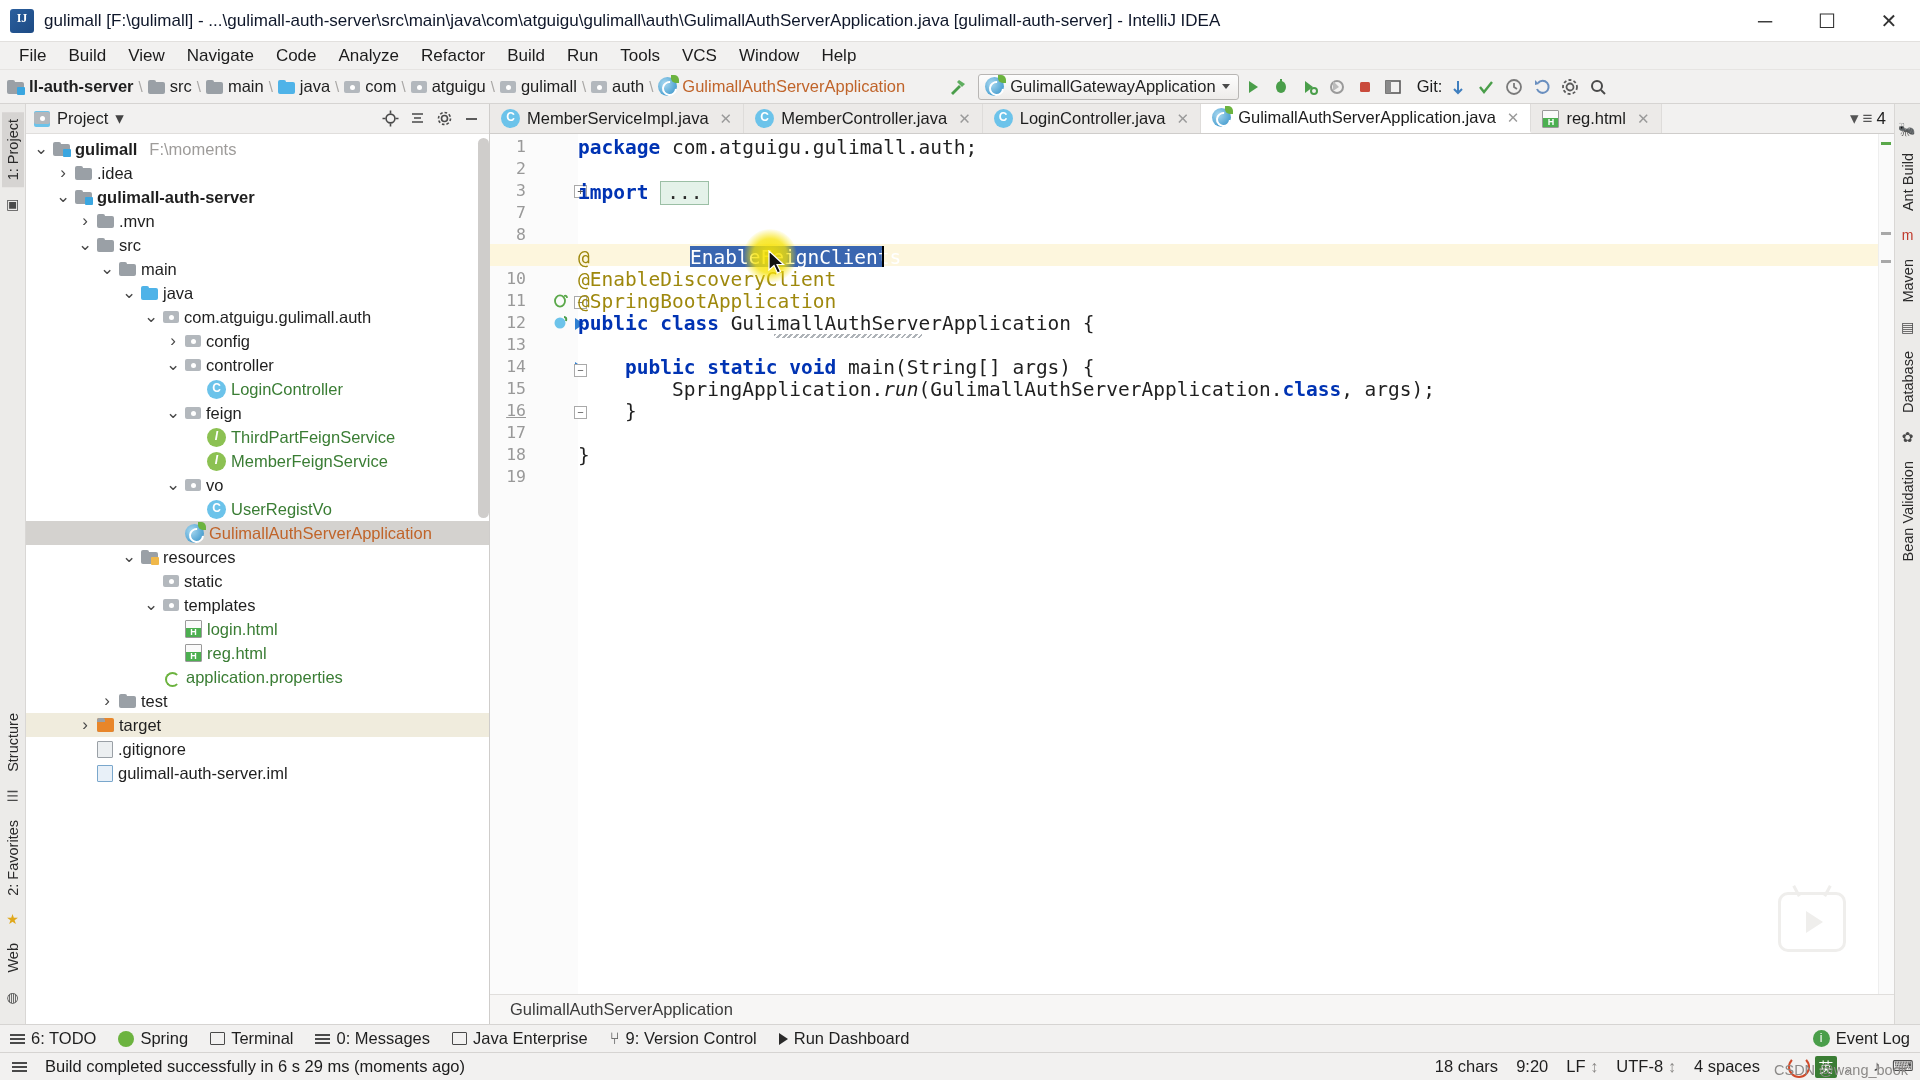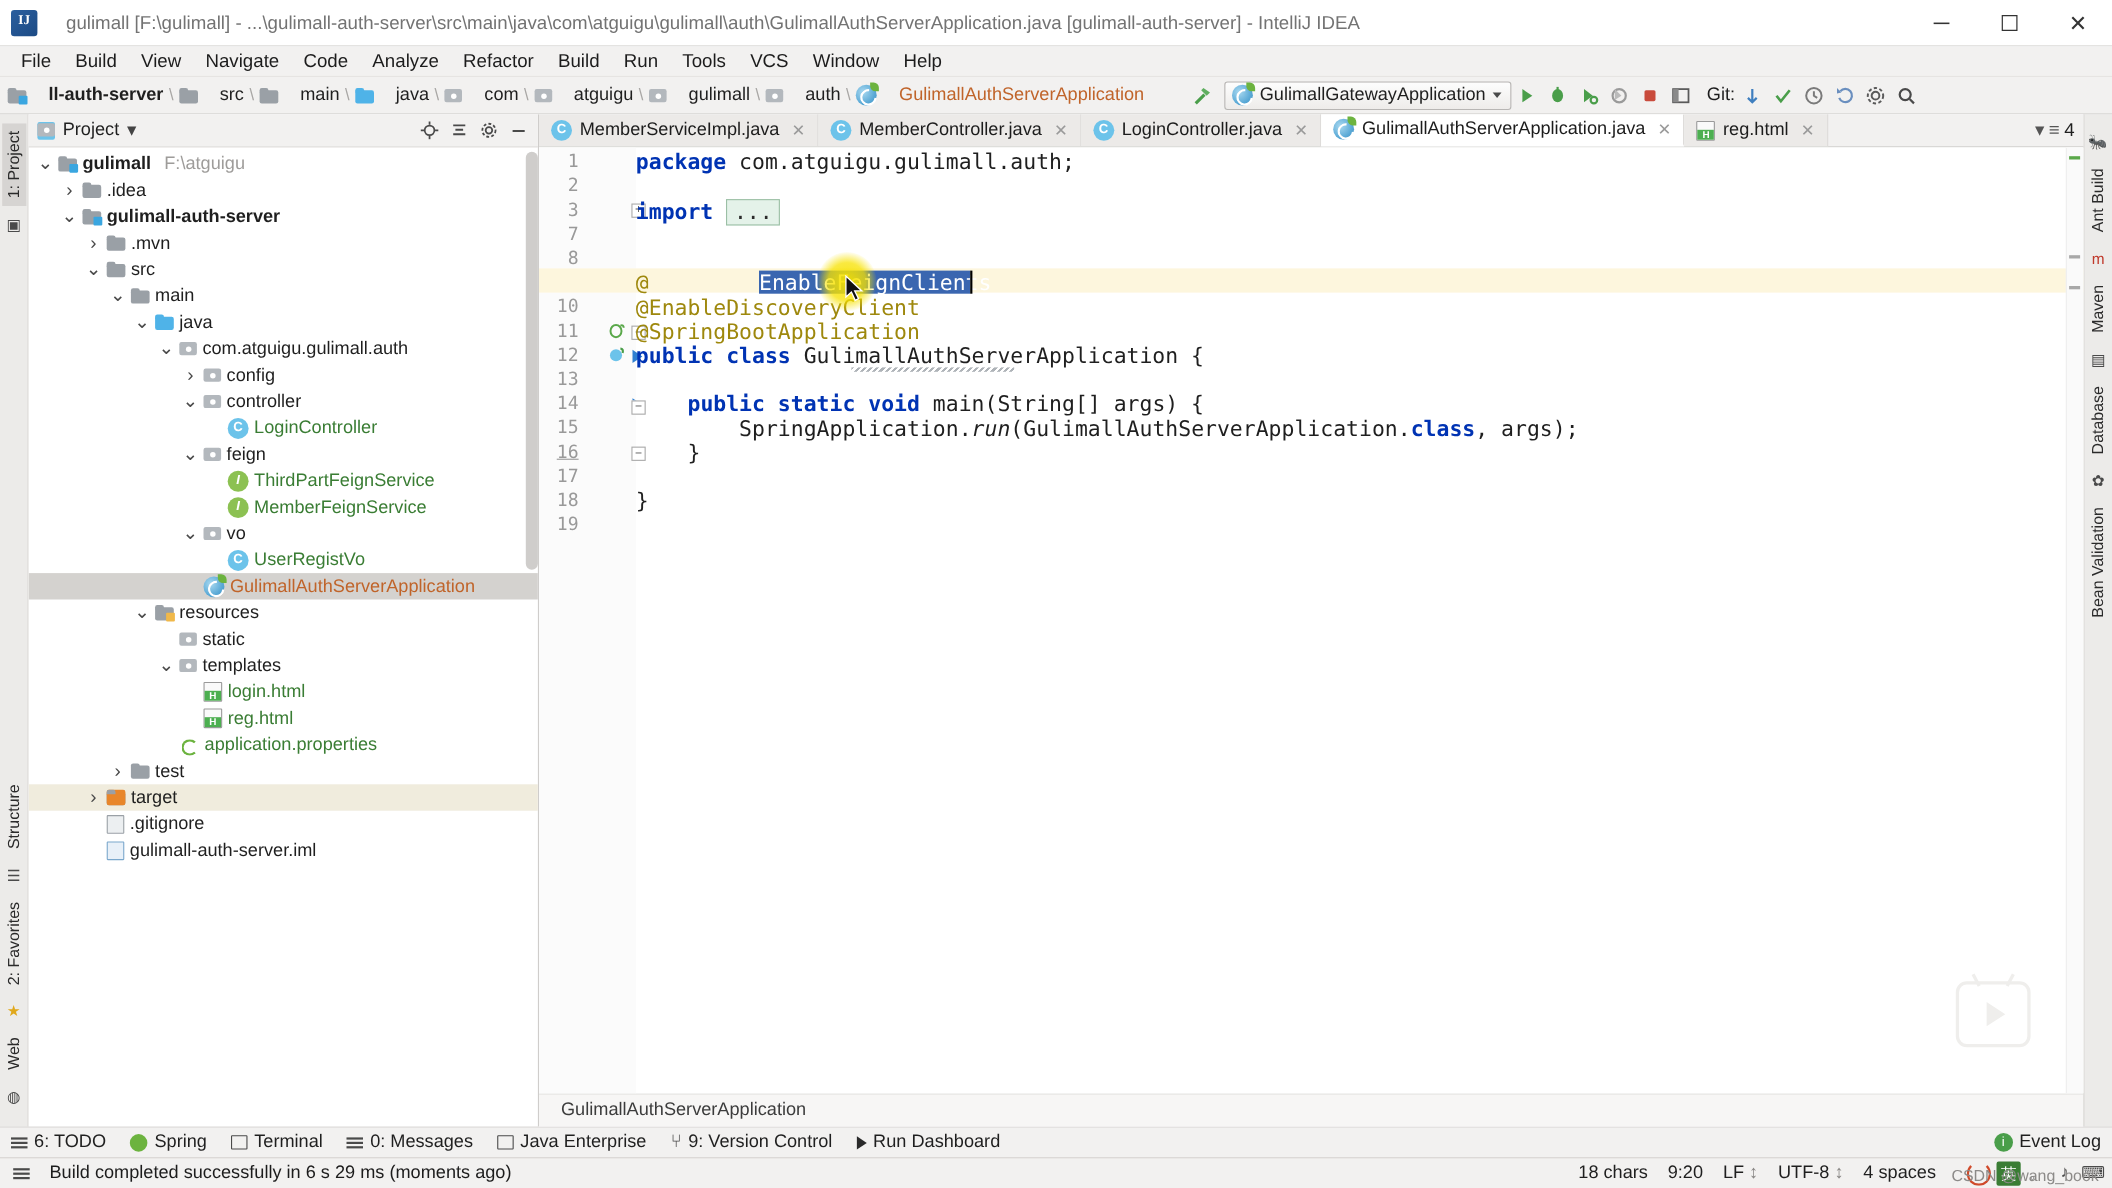--- a/index.html
+++ b/index.html
@@ -15,34 +15,34 @@
 
   
   .titlebar { height:42px; background:#ffffff; display:flex; align-items:center;
               border-bottom:1px solid #e2e0de; position:relative; }
   .ij-logo { width:24px; height:24px; margin-left:10px; margin-right:10px;
              background:linear-gradient(135deg,#2b5f9e 0%,#1c4a84 100%);
              border-radius:3px; position:relative; flex:none; }
   .ij-logo:after { content:"IJ"; position:absolute; left:0; right:0; top:2px;
                    text-align:center; color:#fff; font-size:12px; font-weight:bold;
                    font-family:"Liberation Serif", serif; }
-  .title-text { font-size:17px; color:#737373; white-space:nowrap;margin-left:16px; }
+  .title-text { font-size:17px; color:#0f172a; white-space:nowrap; }
   .win-buttons { position:absolute; right:0; top:0; height:42px; display:flex; }
   .win-btn { width:62px; height:42px; display:flex; align-items:center; justify-content:center;
              font-size:20px; color:#333; }
 
   
   .menubar { height:28px; background:#f2f1f0; display:flex; align-items:center;
              padding-left:8px; border-bottom:1px solid #e6e4e2; }
   .menu-item { padding:2px 11px; font-size:17px; color:#1c1c1c; white-space:nowrap; }
 
   
   .navbar { height:34px; background:#f2f1f0; display:flex; align-items:center;
             padding-left:4px; border-bottom:1px solid #d6d4d2; }
-  .crumb { display:flex; align-items:center; gap:20px; padding:0 3px; white-space:nowrap; font-size:16.5px;}
+  .crumb { display:flex; align-items:center; gap:5px; padding:0 3px; white-space:nowrap; font-size:16.5px;}
   .crumb-sep { color:#a8a6a4; margin:0 2px; font-size:15px; }
   .crumb b { font-weight:bold; }
   .folder-ico { width:17px; height:14px; position:relative; flex:none; }
   .folder-ico:before { content:""; position:absolute; left:0; top:2px; width:17px; height:12px;
       background:#9aa0a6; border-radius:2px 2px 2px 2px; }
   .folder-ico:after { content:""; position:absolute; left:0; top:0px; width:8px; height:4px;
       background:#9aa0a6; border-radius:2px 2px 0 0; }
   .folder-ico.blue:before, .folder-ico.blue:after { background:#4fb3e8; }
   .pkg-ico { width:16px; height:14px; position:relative; flex:none; }
   .pkg-ico:before { content:""; position:absolute; left:0; top:1px; width:16px; height:12px;
@@ -422,21 +422,21 @@
             </svg>
         </span>
       </div>
       <div class="tree" id="tree">
           <div class="node" style="padding-left: 8px;">
             <span class="arr" style="font-size: 17px; line-height: 10px;">⌄</span>
             <span class="mod-ico">
               <i></i>
             </span>
             <span class="nm bold">gulimall</span>
-            <span class="path-muted">F:\atguigu</span>
+            <span class="path-muted">F:\moments</span>
           </div>
           <div class="node" style="padding-left: 30px;">
             <span class="arr" style="font-size: 17px;">›</span>
             <span class="folder-ico"></span>
             <span class="nm">.idea</span>
           </div>
           <div class="node" style="padding-left: 30px;">
             <span class="arr" style="font-size: 17px; line-height: 10px;">⌄</span>
             <span class="mod-ico">
               <i></i>

